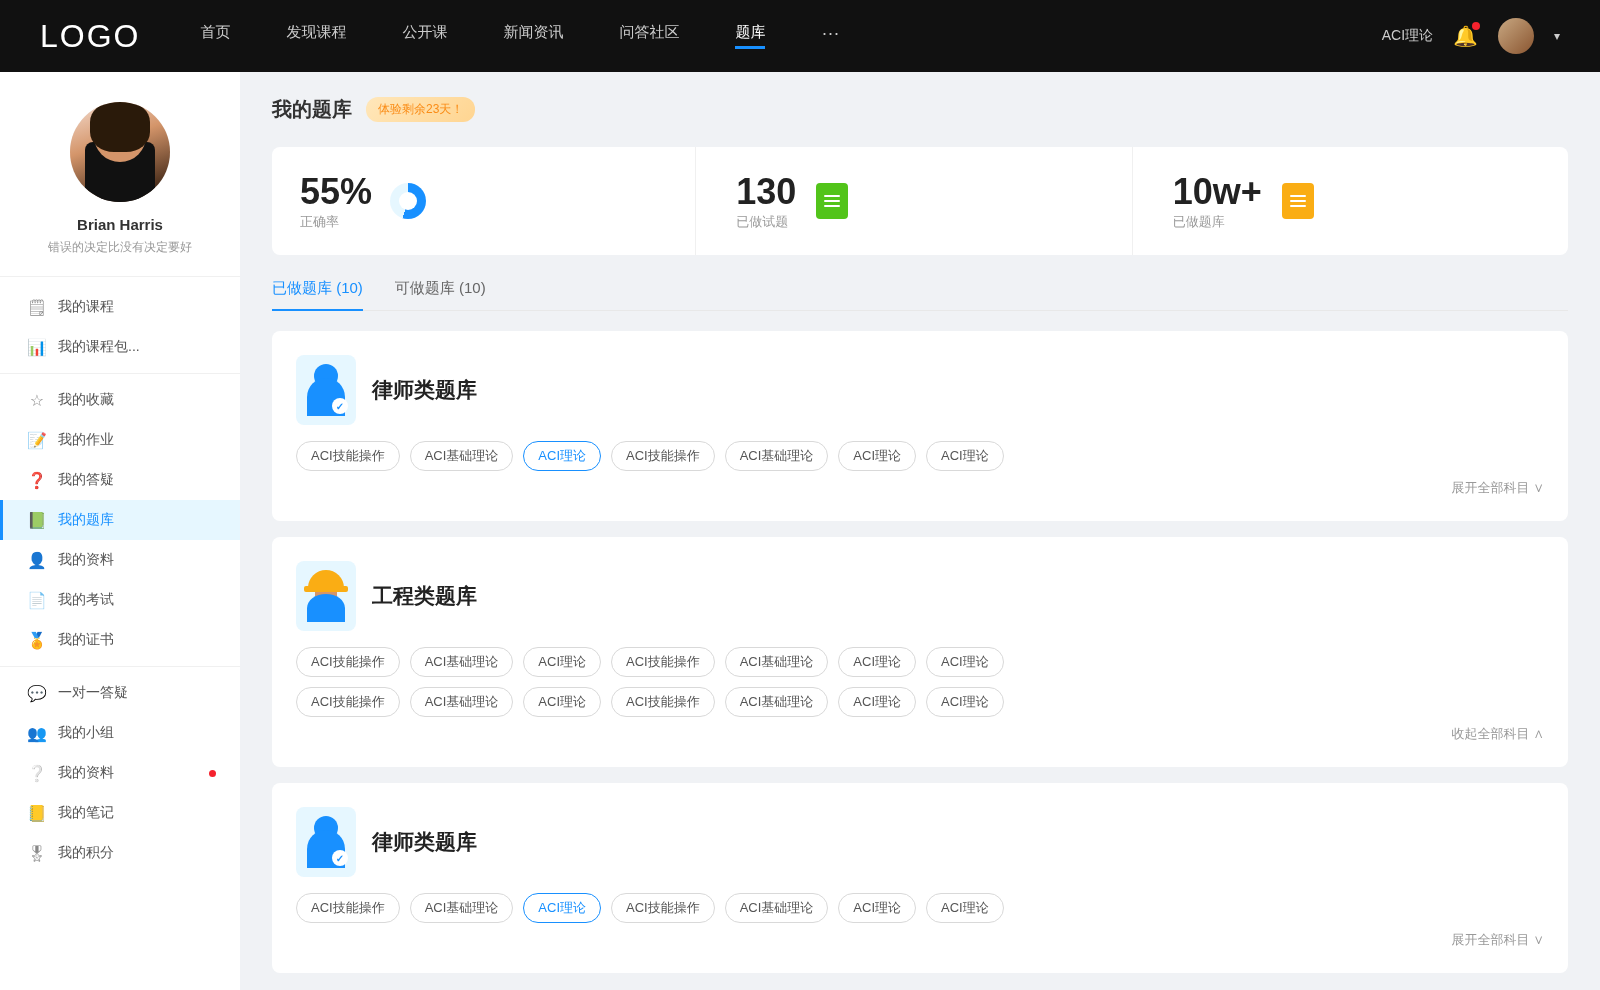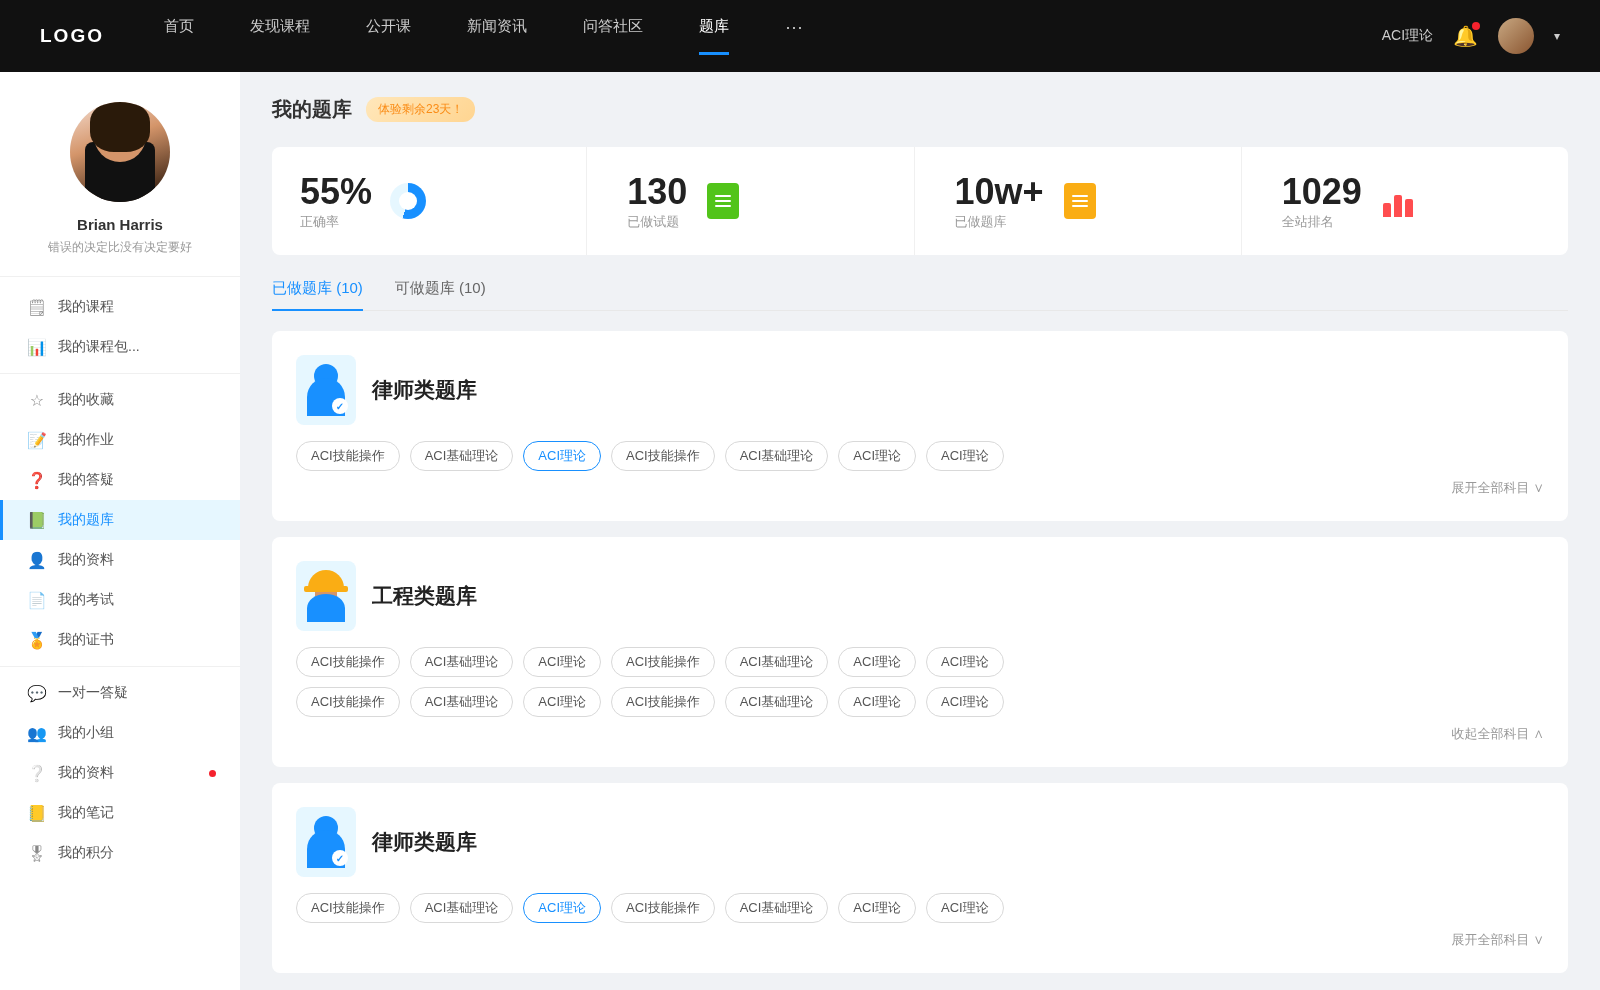--- a/index.html
+++ b/index.html
@@ -1,23 +1,23 @@
 <!DOCTYPE html>
 <html><head>
   <meta charset="utf-8">
   <style>
     * { box-sizing: border-box; margin: 0; padding: 0; }
     body { font-family: -apple-system, BlinkMacSystemFont, 'PingFang SC', 'Microsoft YaHei', sans-serif; background: #f0f2f5; min-height: 990px; }
 
     
     .navbar { background: #111; height: 72px; display: flex; align-items: center; padding: 0 40px; gap: 0; }
-    .nav-logo { color: #fff; font-size: 19px; font-weight: 700; letter-spacing: 2px; margin-right: 60px; }
+    .nav-logo { color: #fff; font-size: 32px; font-weight: 400; letter-spacing: 2px; margin-right: 60px; }
     .nav-links { display: flex; gap: 56px; flex: 1; }
     .nav-link { color: #ccc; font-size: 15px; cursor: pointer; text-decoration: none; }
-    .nav-link.active { color: #fff; border-bottom: 3px solid #1890ff; padding-bottom: 16px; }
+    .nav-link.active { color: #fff; border-bottom: 3px solid #1890ff; padding-bottom: 4px; }
     .nav-more { color: #ccc; font-size: 18px; cursor: pointer; }
     .nav-right { display: flex; align-items: center; gap: 20px; margin-left: auto; }
     .nav-app-download { color: #ccc; font-size: 14px; cursor: pointer; }
     .nav-bell { position: relative; cursor: pointer; }
     .nav-bell-icon { color: #fff; font-size: 20px; }
     .nav-bell-dot { position: absolute; top: -2px; right: -2px; width: 8px; height: 8px; background: #f5222d; border-radius: 50%; }
     .nav-avatar-placeholder { width: 36px; height: 36px; border-radius: 50%; background: linear-gradient(135deg, #c8a882, #a07850); cursor: pointer; }
     .nav-dropdown-icon { color: #ccc; font-size: 12px; cursor: pointer; }
 
     
@@ -247,33 +247,20 @@
           <div class="notebook-icon" style="position:relative;">
             <div class="doc-lines">
                 <div class="doc-line"></div>
                 <div class="doc-line"></div>
                 <div class="doc-line"></div>
               </div>
           </div>
         </div>
       </div>
 
-      <div class="stat-item">
-        <div>
-          <div class="stat-number">1029</div>
-          <div class="stat-label">全站排名</div>
-        </div>
-        <div class="stat-icon">
-          <div class="chart-icon">
-            <div class="chart-bar" style="height:14px;"></div>
-            <div class="chart-bar" style="height:22px;"></div>
-            <div class="chart-bar" style="height:18px;"></div>
-          </div>
-        </div>
-      </div>
     </div>
 
     <div class="tabs-row">
       <div class="tab-item active">已做题库 (10)</div>
       <div class="tab-item">可做题库 (10)</div>
     </div>
 
     <div class="scroll-area">
 
       <div class="bank-card">

